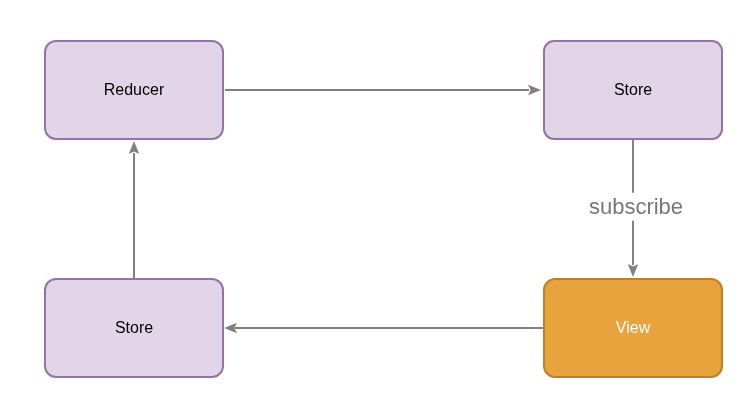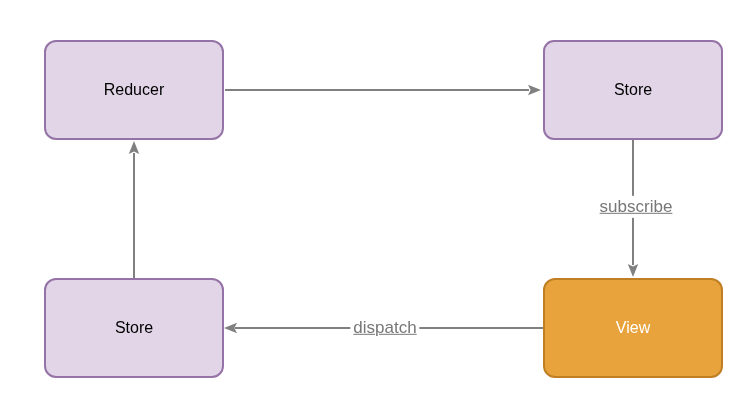--- a/index.html
+++ b/index.html
@@ -59,25 +59,24 @@
   }
   .node-reducer{left:44px;top:40px;}
   .node-store{left:543px;top:40px;border-radius:11px;}
   .node-action{left:44px;top:278px;}
   .node-view{left:543px;top:278px;justify-content:center;}
   .edge-label{
     position:absolute;
     transform:translate(-50%,-50%);
     background:var(--background);
     color:var(--edge-label-text);
-    font-size:17px;
+    font-size:22px;
     line-height:1.2;
     padding:1px 3px;
     white-space:nowrap;
-    text-decoration:underline;
   }
   .edge-label-subscribe{left:636px;top:207px;}
   .edge-label-dispatch{left:385px;top:328px;}
 </style>
 </head>
 <body>
 
 <div class="canvas">
 
   <svg class="edges" width="752" height="412" viewBox="0 0 752 412" aria-hidden="true">
@@ -106,15 +105,14 @@
   <div class="node purple node-action">
     <span>Store</span>
   </div>
 
   <div class="node orange node-view">
     <span>View</span>
   </div>
 
   <div class="edge-label edge-label-subscribe">subscribe</div>
 
-  <div class="edge-label edge-label-dispatch">dispatch</div>
 
 </div>
 
 </body></html>

